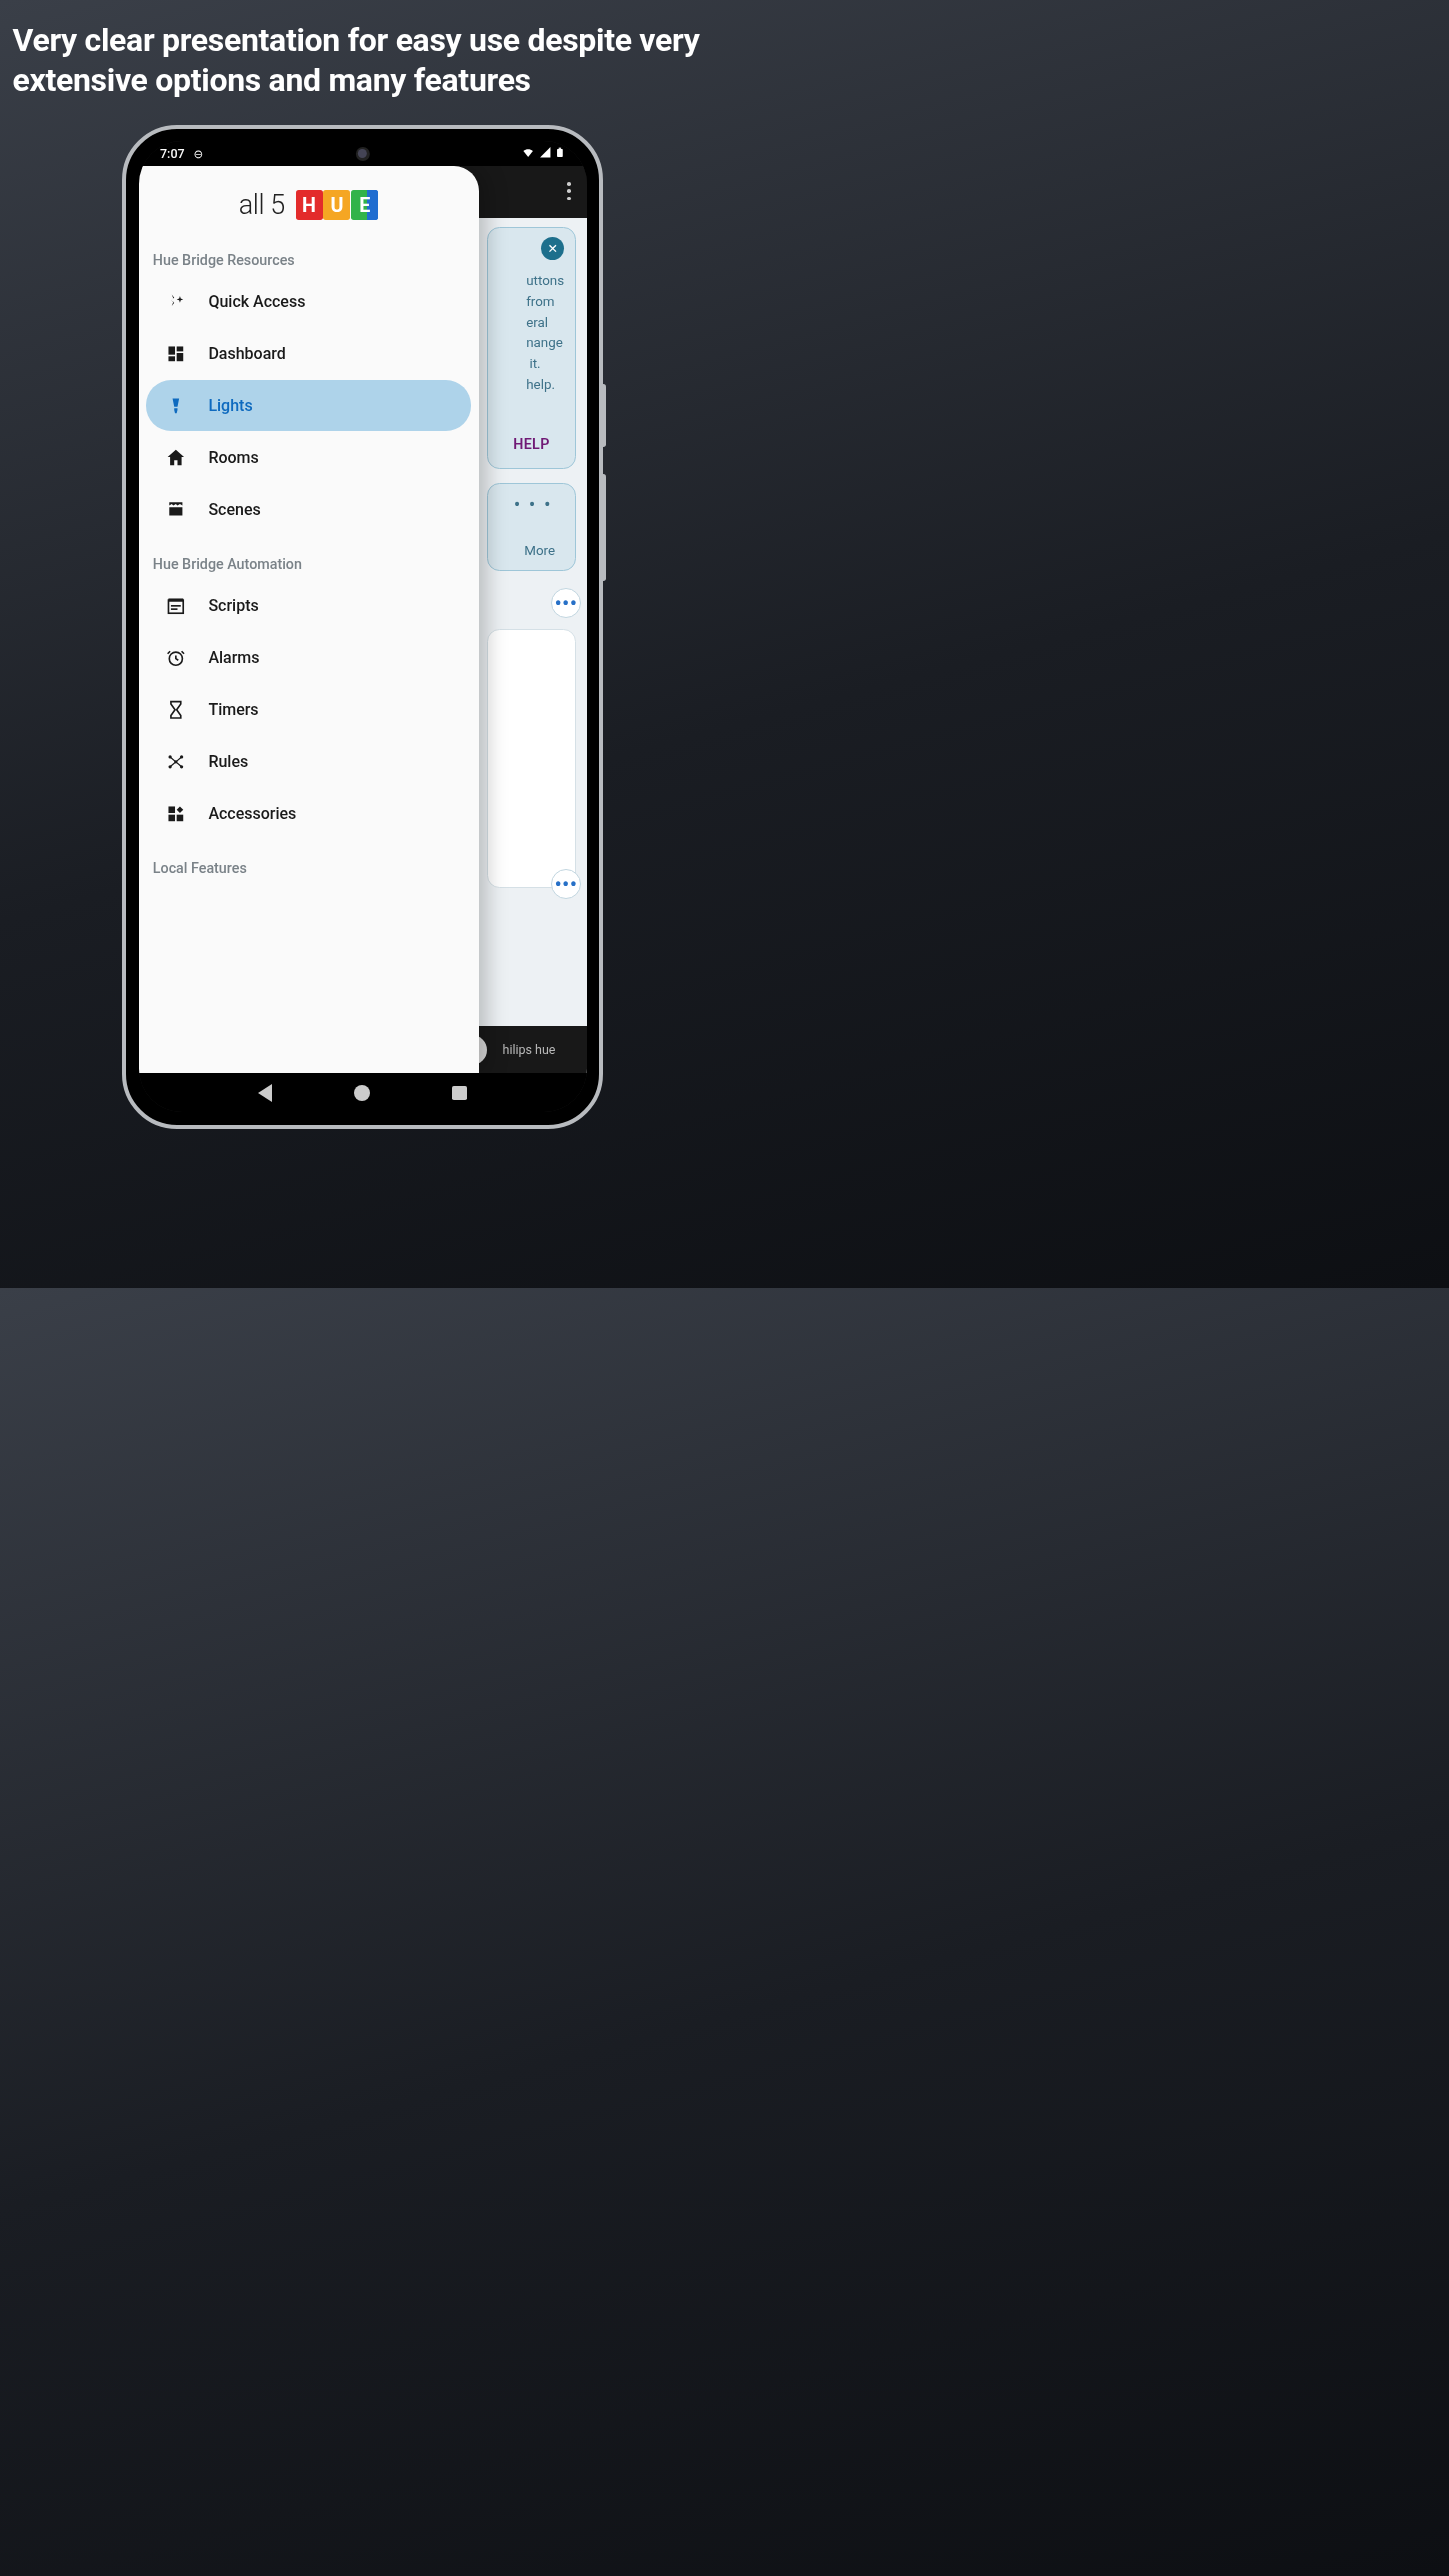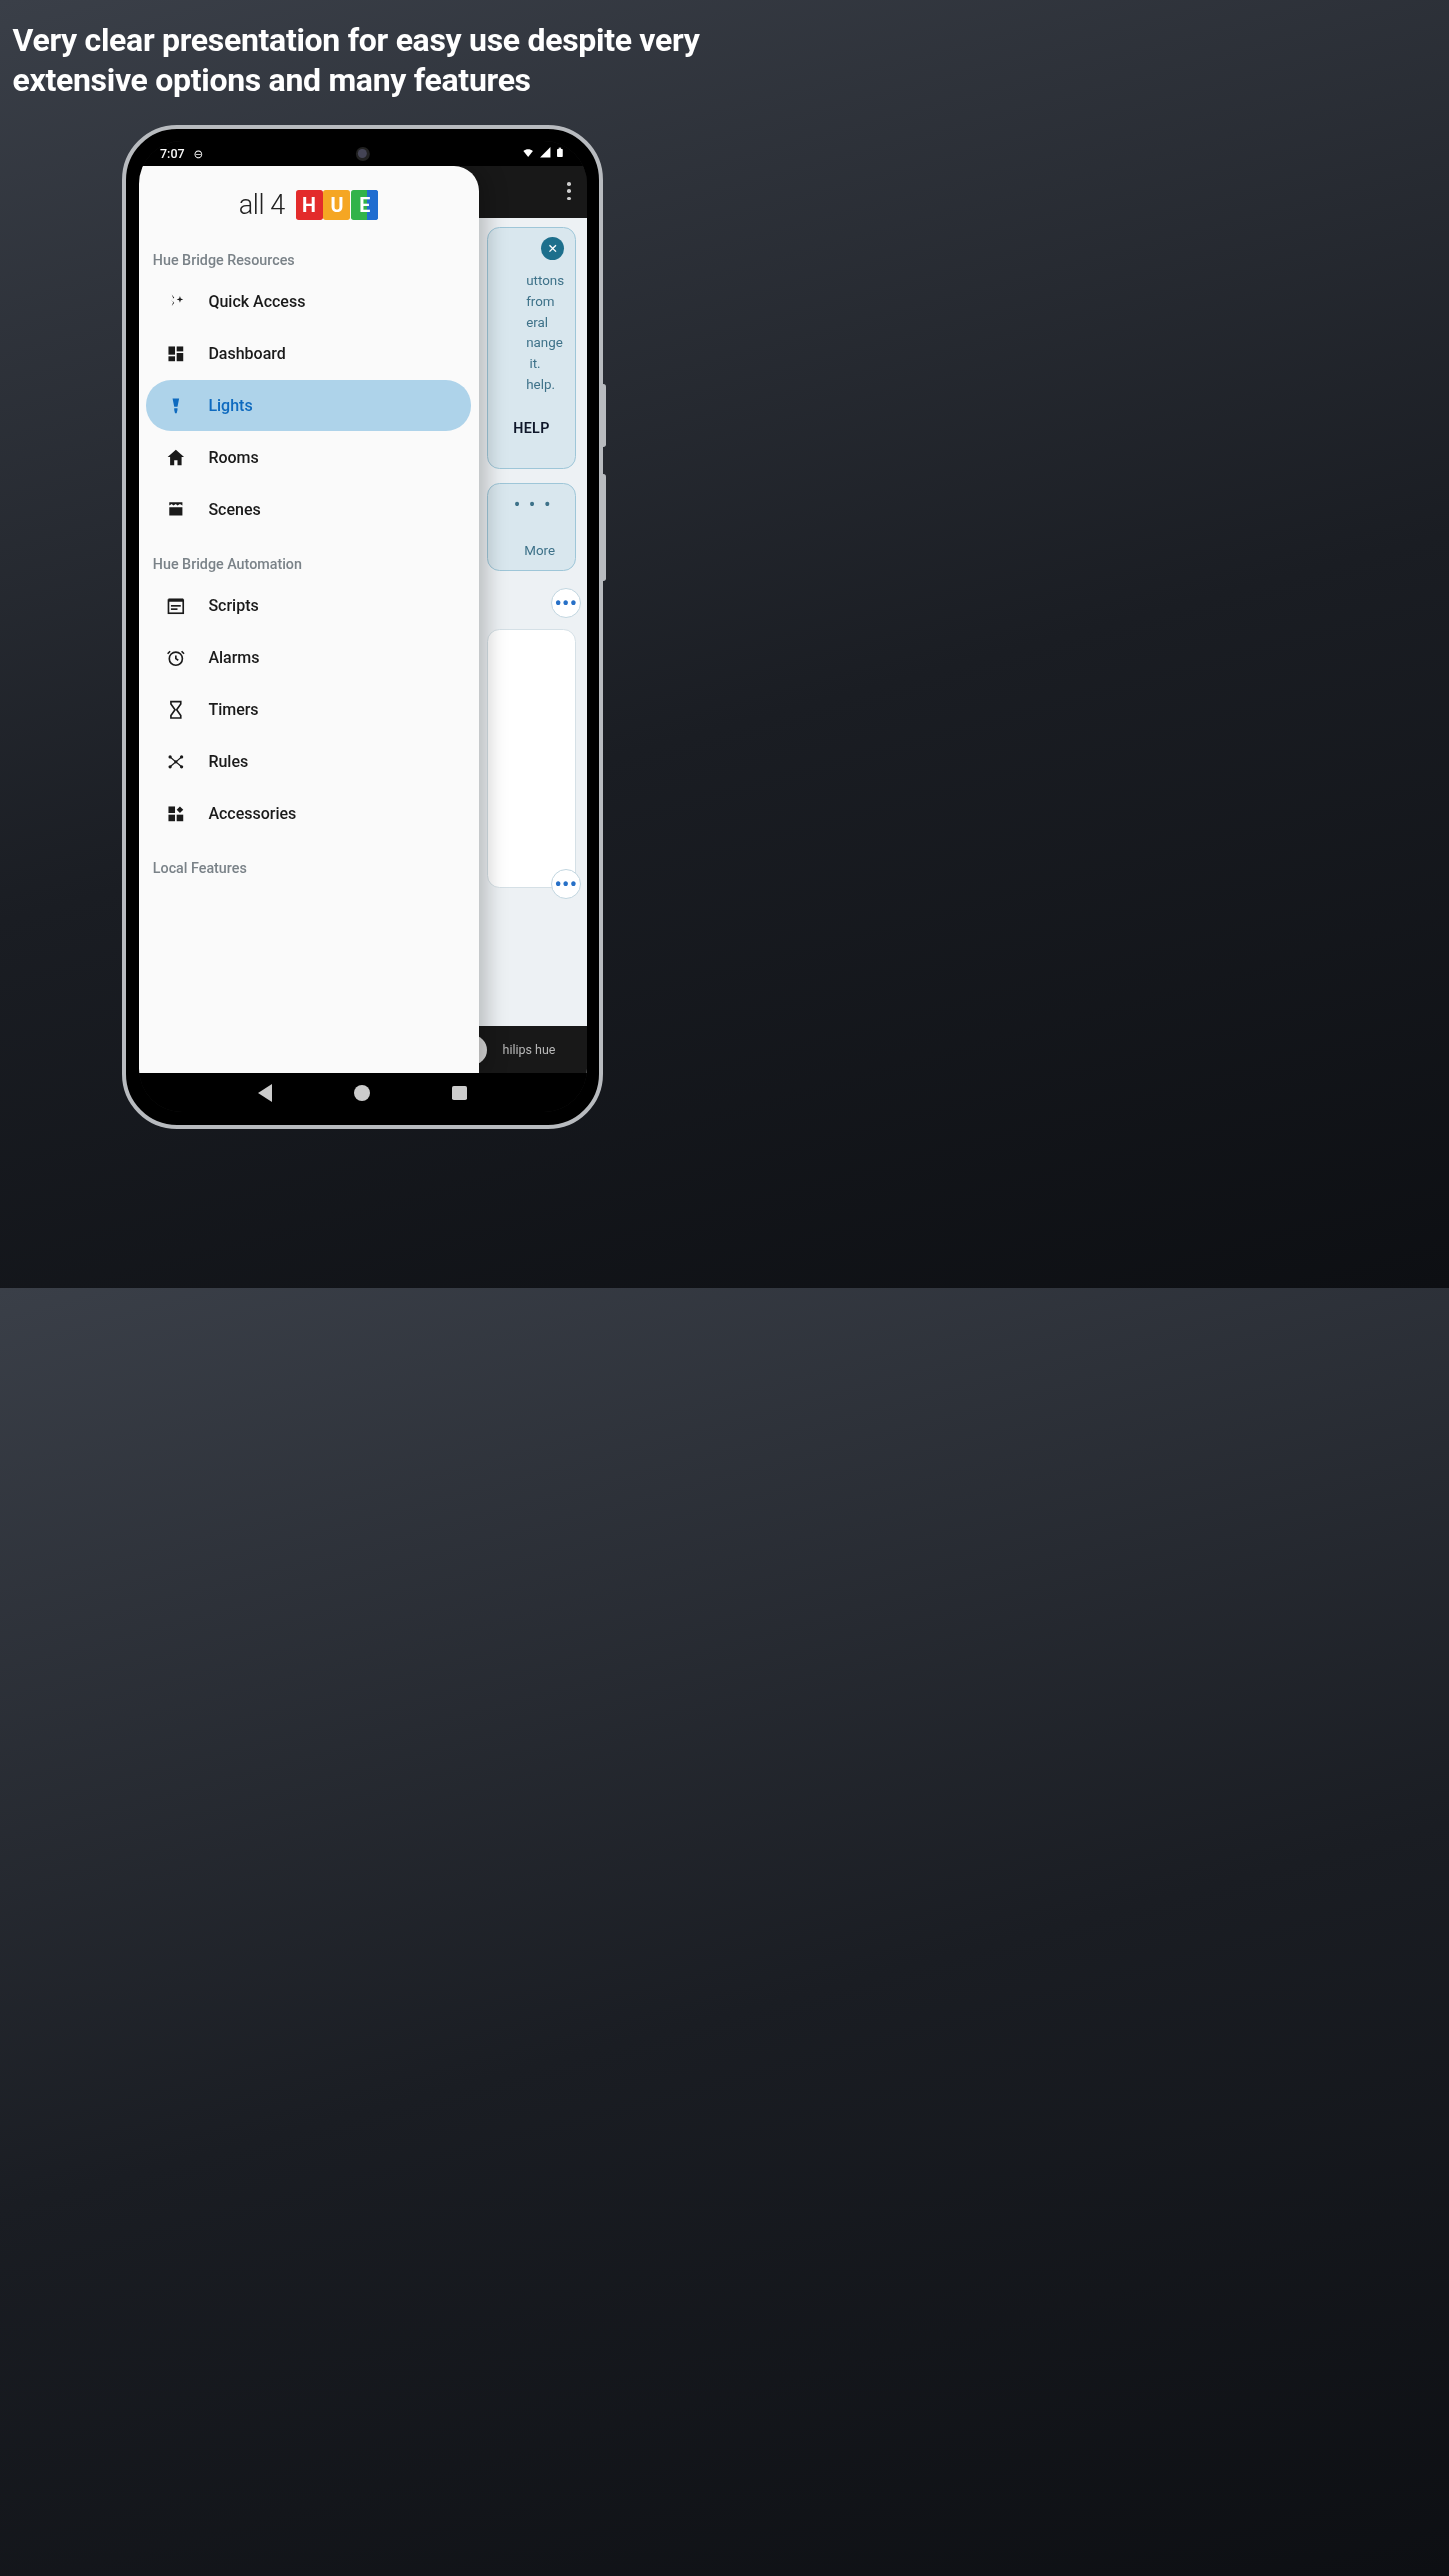--- a/index.html
+++ b/index.html
@@ -25,21 +25,21 @@
     
     .app-header { position:absolute; top:0; left:0; right:0; height:52px; background:#181818; }
     .kebab { position:absolute; right:16px; top:16px; display:flex; flex-direction:column; gap:3.6px; }
     .kebab span { width:3.6px; height:3.6px; background:#ccc; border-radius:50%; }
     
     .app-bg { position:absolute; top:52px; left:0; right:0; bottom:0; background:#edf1f4; }
     .card-bg { position:absolute; right:10.7px; background:#d9e7ee; border:0.9px solid #9ec6d8; border-radius:12.5px; }
     .card1 { top:9px; width:89px; height:242px; }
     .card1 .x { position:absolute; right:10.7px; top:9px; width:23px; height:23px; border-radius:50%; background:#1d6f8c; color:#fff; display:flex; align-items:center; justify-content:center; font-size:12.5px; }
     .card1-text { position:absolute; right:10.7px; top:43px; color:#3e7289; font-size:13.4px; line-height:1.55; text-align:left;}
-    .help-link { position:absolute; right:25px; bottom:32px; color:#0f172a; font-size:14.3px; font-weight:600; letter-spacing:0.4px;}
+    .help-link { position:absolute; right:25px; bottom:16px; color:#701a75; font-size:14.3px; font-weight:600; letter-spacing:0.4px;}
     .card2 { top:265px; width:89px; height:88px; }
     .card2 .dots { position:absolute; right:22.4px; top:9px; color:#3e7289; font-size:19.7px; letter-spacing:1.8px;}
     .card2 .more { position:absolute; right:19.7px; bottom:12.5px; color:#3e7289; font-size:13.4px;}
     .chip { position:absolute; right:5.4px; width:30px; height:30px; border-radius:15px; background:#fff; border:0.9px solid #c2d6e0; display:flex; align-items:center; justify-content:center;}
     .chip .d { color:#2770c7; font-size:18px; letter-spacing:0.9px; font-weight:900; line-height:0;}
     .chip1 { top:370px; }
     .card3 { top:411px; width:89px; height:259px; background:#fff; border:0.9px solid #d5e0e6; border-radius:12.5px; }
     .chip2 { top:651px; }
     .bottom-dark { position:absolute; left:0; right:0; bottom:0; height:47px; background:#181818; display:flex; align-items:center; justify-content:flex-end; padding-right:31px; gap:16px; }
     .circle-icon { width:30px; height:30px; border-radius:50%; background:#d9d9d9; display:flex; align-items:center; justify-content:center; font-size:15px; color:#333;}
@@ -131,21 +131,21 @@
               <span class="d">•••</span>
             </div>
           <div class="bottom-dark">
             <div class="circle-icon">⊙</div>
             <span class="ph-label">hilips hue</span>
           </div>
         </div>
 
         <div class="drawer">
           <div class="logo-row">
-            <span class="logo-text">all 4</span>
+            <span class="logo-text">all 5</span>
             <span class="hue-badge">
               <span>H</span>
               <span>U</span>
               <span>E</span>
             </span>
           </div>
 
           <div class="section-label">Hue Bridge Resources</div>
 
           <div class="menu-item">

